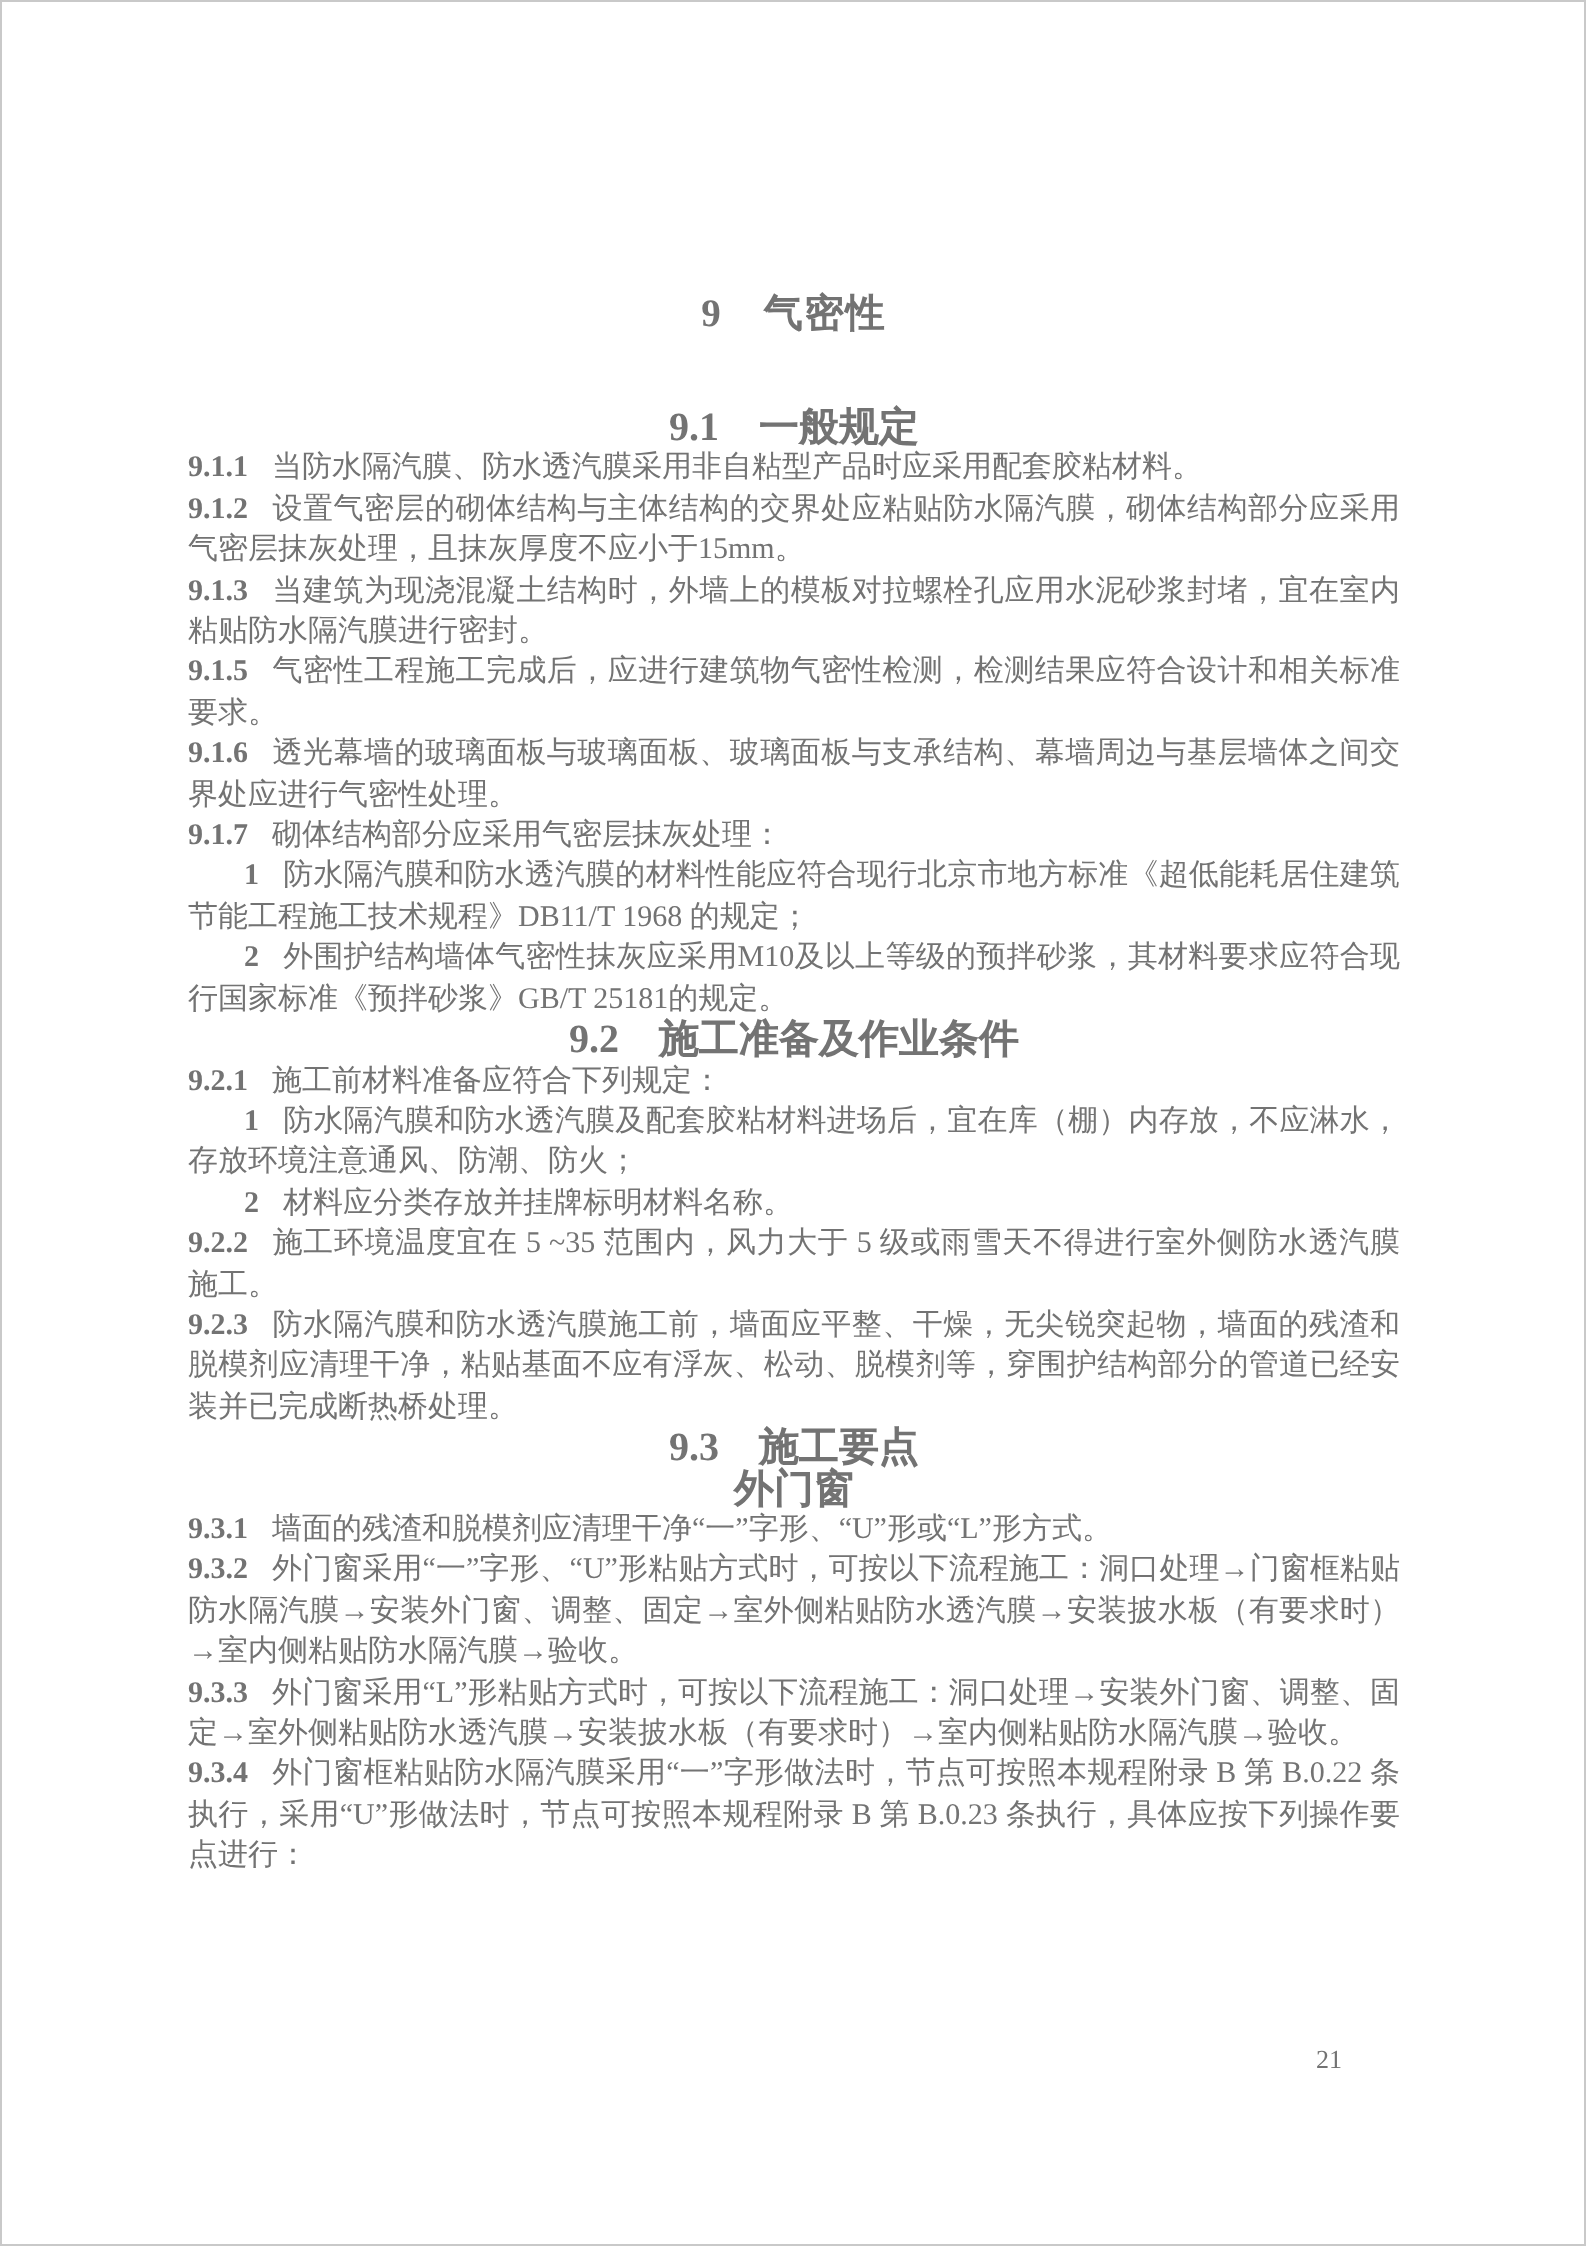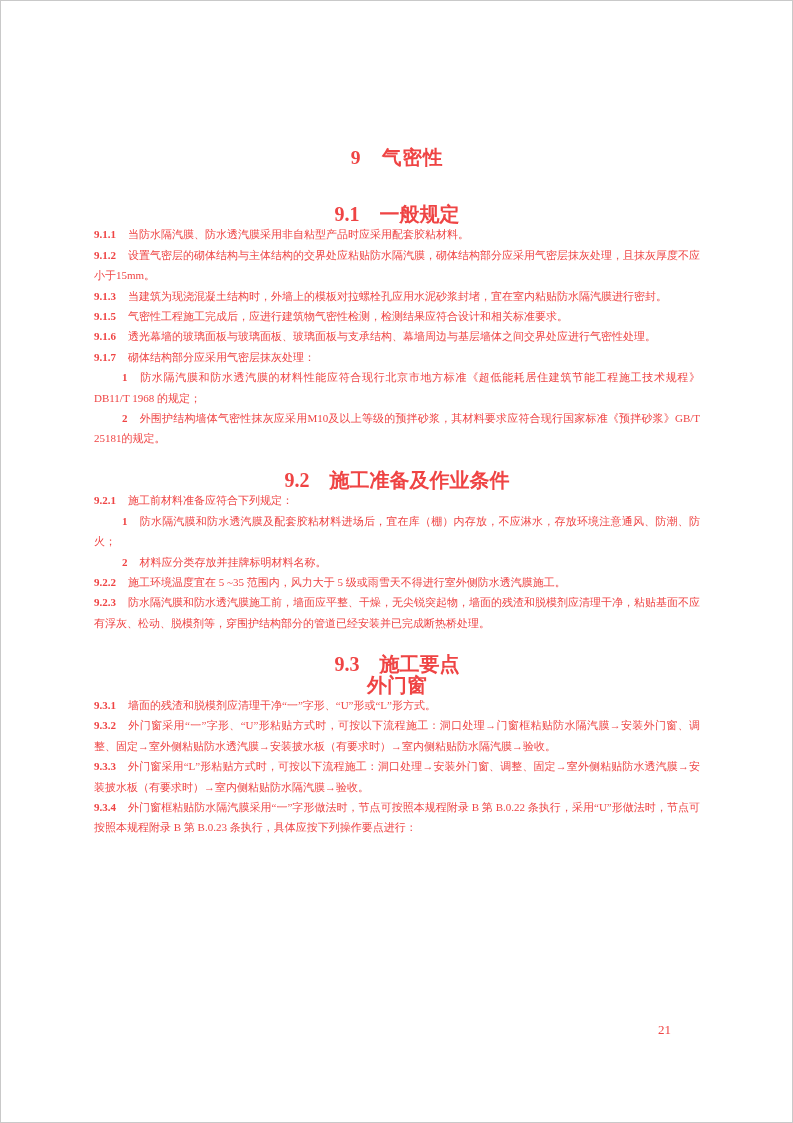--- a/index.html
+++ b/index.html
@@ -9,48 +9,48 @@
   }
   .page {
     position: relative;
     width: 793px;
     height: 1123px;
     box-sizing: border-box;
     background: #ffffff;
     border: 1px solid #c9c9c9;
     overflow: hidden;
     font-family: "Liberation Serif", "DejaVu Serif", serif;
-    color: #ef4444;
+    color: #737373;
   }
   .content {
     position: absolute;
     left: 93px;
     right: 92px;
     top: 0;
   }
   h1.title {
     margin: 144px 0 0 0;
     text-align: center;
     font-size: 19.5px;
     line-height: 26px;
     font-weight: bold;
     letter-spacing: 1px;
   }
-  .section { margin-top: 21px; }
+  .section { }
   .section:first-of-type { margin-top: 33px; }
   .section h2, .section h3 {
     margin: 0;
     text-align: center;
     font-size: 20px;
     line-height: 20.4px;
     font-weight: bold;
   }
   p.para {
     margin: 0;
-    font-size: 11px;
+    font-size: 15px;
     line-height: 20.4px;
     text-align: justify;
   }
   p.para .num {
     font-weight: bold;
     margin-right: 12px;
   }
   p.para.item { text-indent: 28px; }
   .page-number {
     position: absolute;

